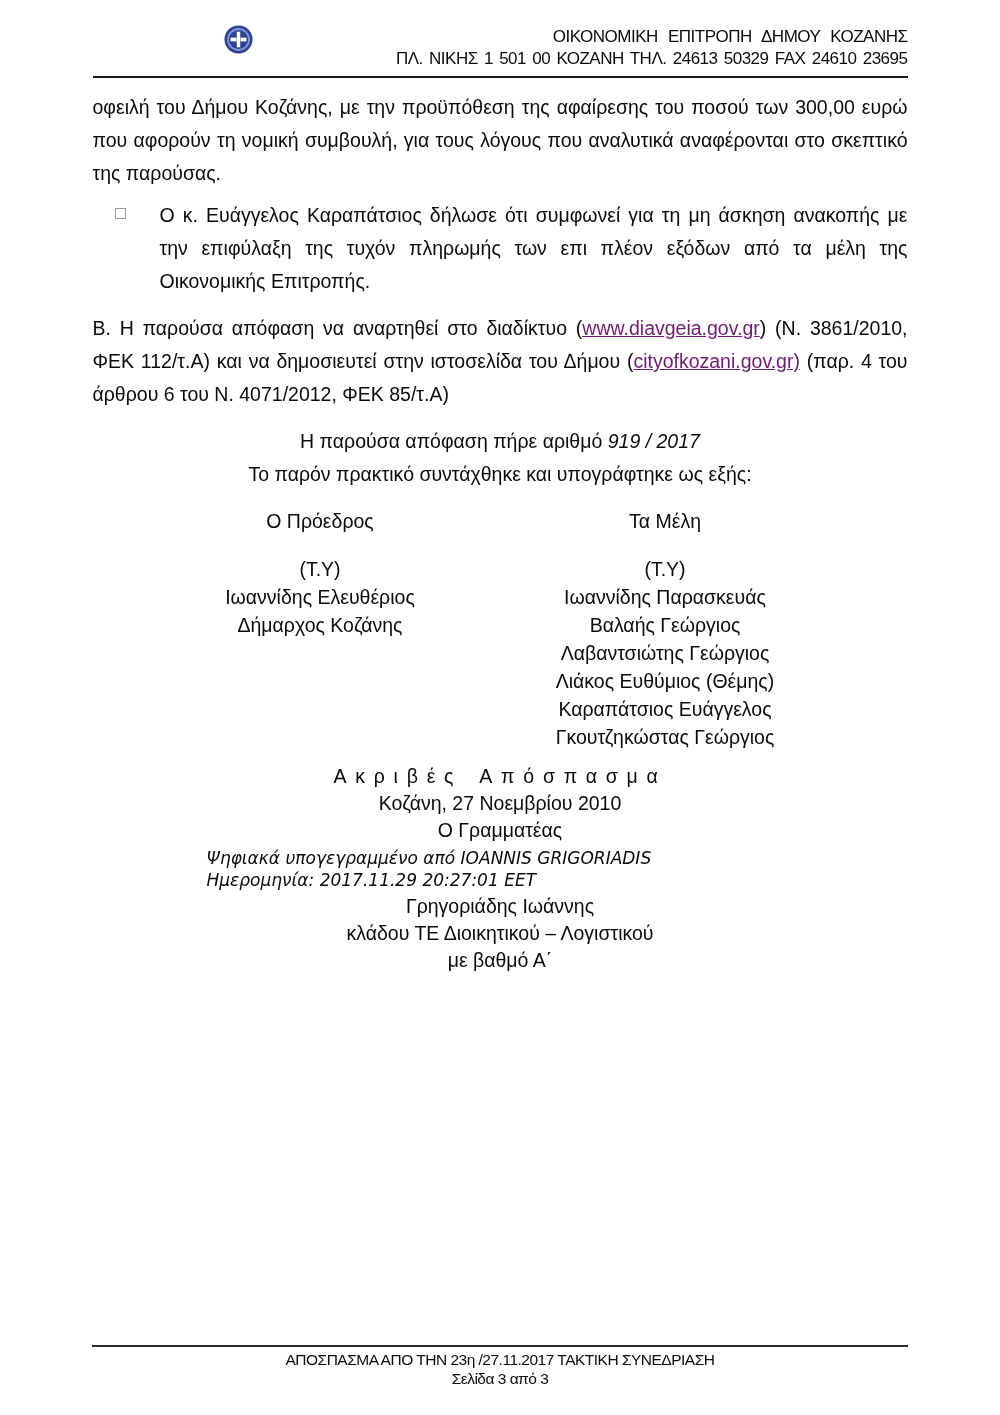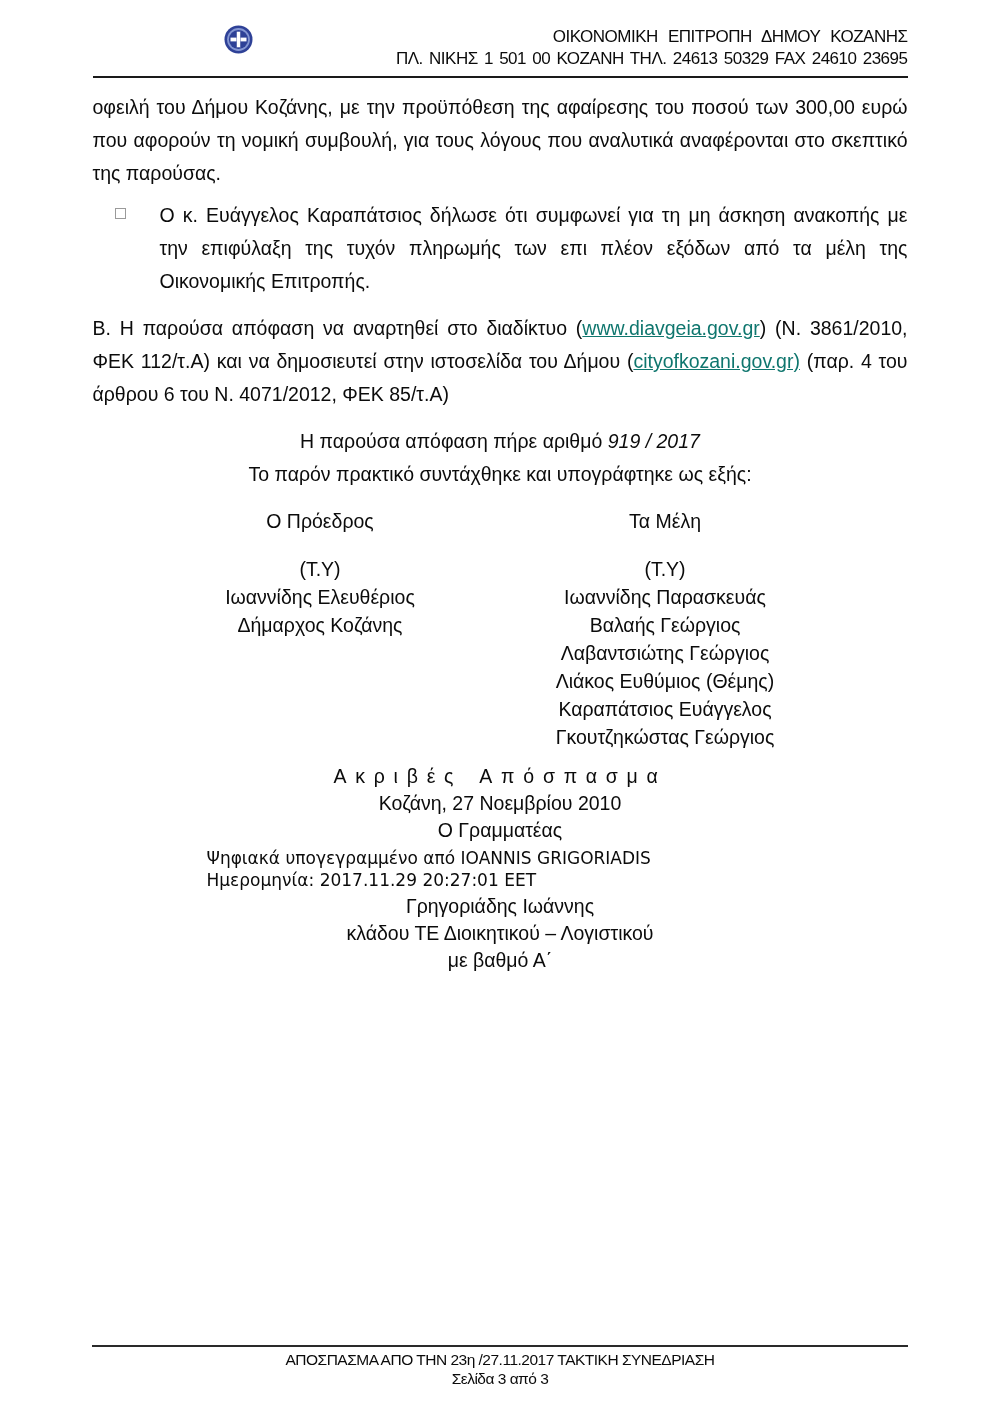--- a/index.html
+++ b/index.html
@@ -30,38 +30,38 @@
   .just{text-align:justify;}
   .para1{margin-top:13px;}
   .bullet-row{position:relative;margin-top:9px;padding-left:67px;}
   .bullet{
     position:absolute;left:22px;top:9px;
     width:9px;height:9px;border:1.5px solid #9a9a9a;background:#fff;
     display:inline-block;
   }
   .secB{margin-top:14px;}
   .secC{margin-top:9px;}
-  a.doclink{color:#0f766e;text-decoration:underline;cursor:pointer;}
+  a.doclink{color:#701a75;text-decoration:underline;cursor:pointer;}
   .center{text-align:center;}
   .decision{margin-top:14px;}
   .decision em{font-style:italic;}
   
   .sigs{position:relative;height:232px;margin-top:16px;font-size:19.5px;line-height:28px;}
   .sig-col{position:absolute;top:0;text-align:center;}
   .sig-left{left:105px;width:245px;}
   .sig-right{left:440px;width:265px;text-align:center;}
   .sig-title{margin-bottom:20px;}
   
   .closing{margin-top:24px;text-align:center;font-size:19.5px;line-height:27px;}
   .spaced{letter-spacing:0.45em;word-spacing:0.2em;}
   .digsig{
     margin-top:4px;margin-bottom:2px;
     text-align:left;padding-left:114px;
     font-family:"DejaVu Sans",sans-serif;
-    font-size:17px;line-height:21.5px;
+    font-size:17px;line-height:21.5px;font-style:italic;
   }
   
   .ftr{
     position:absolute;top:1345px;left:92px;width:816px;
     border-top:2px solid #2a2a2a;
     text-align:center;
     padding-top:3px;
     font-size:15.5px;line-height:19px;letter-spacing:-0.5px;
   }
 </style>

